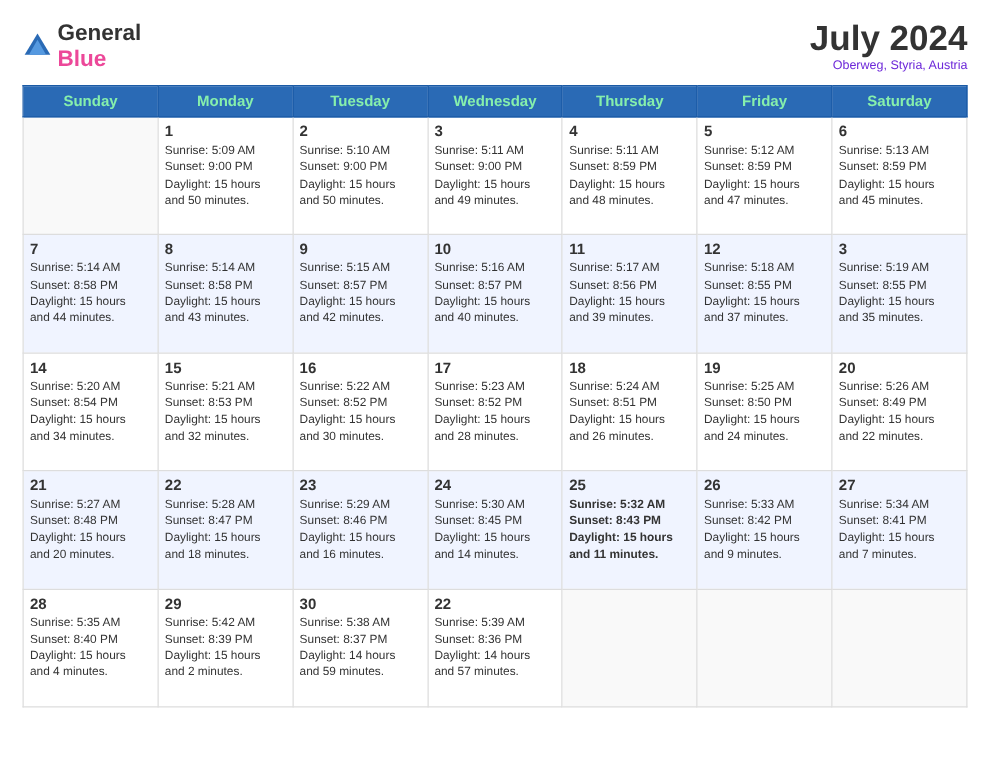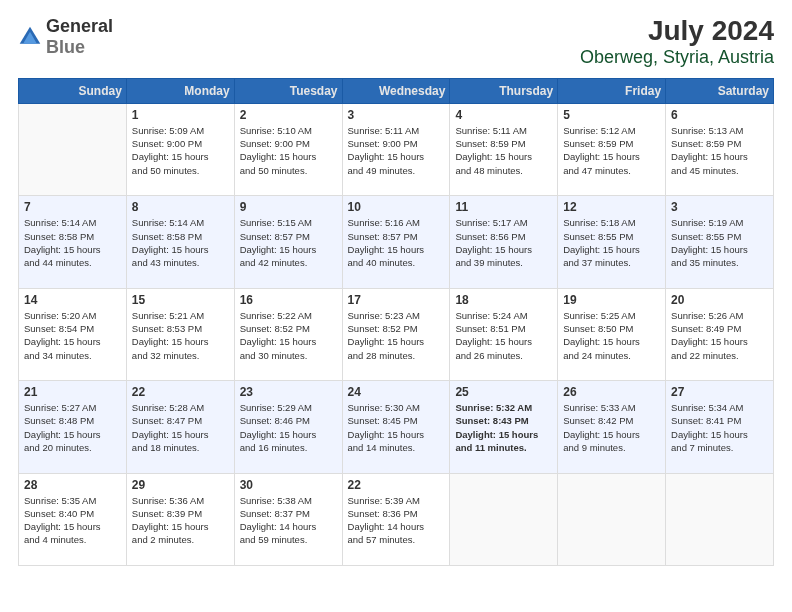--- a/index.html
+++ b/index.html
@@ -29,53 +29,53 @@
       gap: 4px;
     }
     .logo-text-general {
       font-size: 18px;
       font-weight: bold;
       color: #333;
     }
     .logo-text-blue {
       font-size: 18px;
       font-weight: bold;
-      color: #737373;
+      color: #ec4899;
     }
     .logo-icon {
       width: 24px;
       height: 24px;
     }
     .title-block {
       text-align: right;
     }
     .month-year {
       font-size: 28px;
       font-weight: bold;
       color: #333;
       line-height: 1.1;
     }
     .location {
-      font-size: 18px;
-      color: #14532d;
+      font-size: 10px;
+      color: #6d28d9;
     }
     .calendar {
       flex: 1;
       border: 1px solid #ccc;
       border-collapse: collapse;
       width: 100%;
       table-layout: fixed;
     }
     .calendar th {
       background: #2a6ab5;
-      color: #e5e5e5;
+      color: #86efac;
       font-size: 12px;
       font-weight: bold;
       padding: 5px 4px;
-      text-align: right;
+      text-align: center;
       border: 1px solid #1a5aa5;
     }
     .calendar td {
       vertical-align: top;
       padding: 4px 5px;
       border: 1px solid #ddd;
       font-size: 9.5px;
       color: #333;
       height: 88px;
     }
@@ -330,21 +330,21 @@
         <tr>
           <td>
             <span class="day-num">28</span>
             <div class="cell-info" style="white-space: pre-line;">Sunrise: 5:35 AM
 Sunset: 8:40 PM
 Daylight: 15 hours
 and 4 minutes.</div>
           </td>
           <td>
             <span class="day-num">29</span>
-            <div class="cell-info" style="white-space: pre-line;">Sunrise: 5:36 AM
+            <div class="cell-info" style="white-space: pre-line;">Sunrise: 5:42 AM
 Sunset: 8:39 PM
 Daylight: 15 hours
 and 2 minutes.</div>
           </td>
           <td>
             <span class="day-num">30</span>
             <div class="cell-info" style="white-space: pre-line;">Sunrise: 5:38 AM
 Sunset: 8:37 PM
 Daylight: 14 hours
 and 59 minutes.</div>

